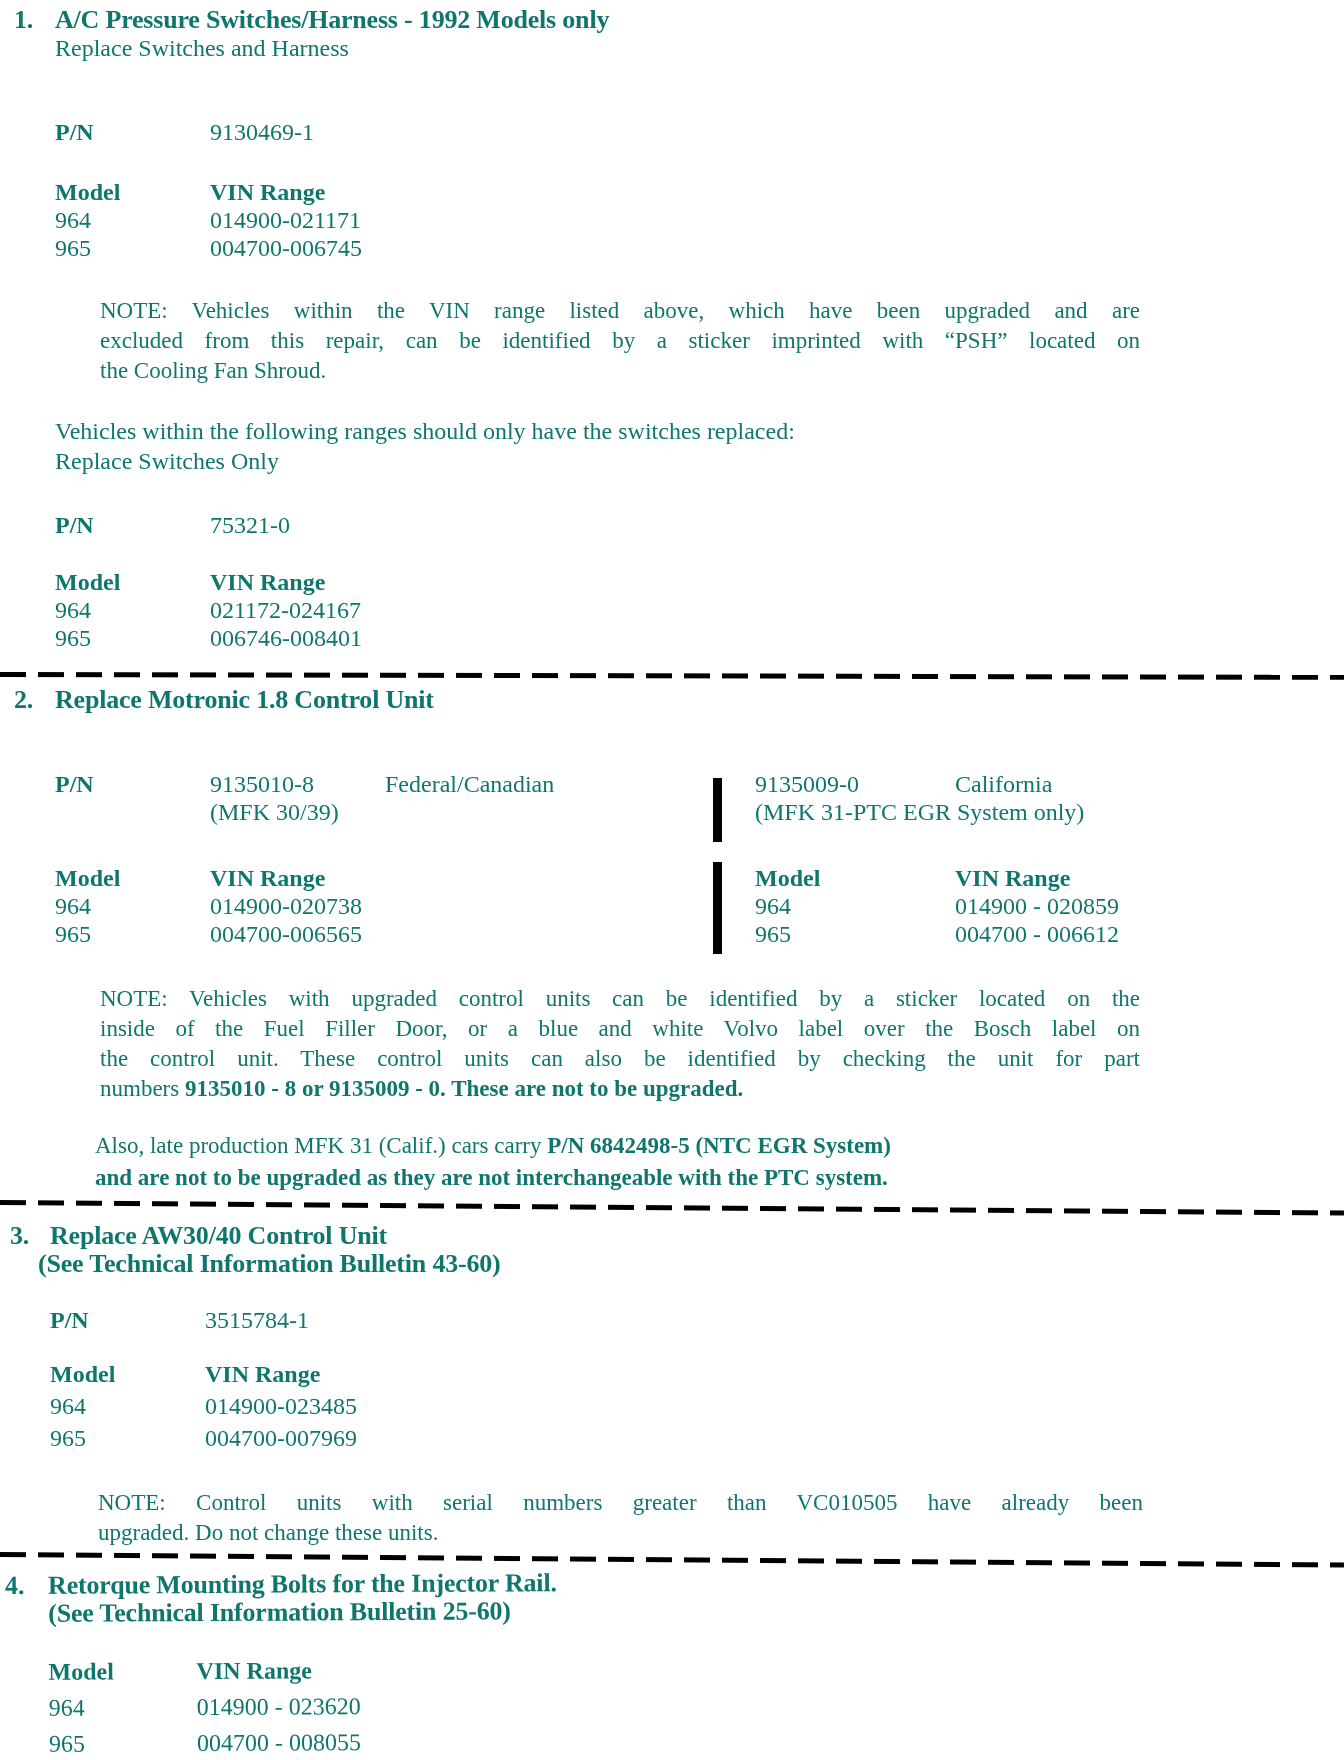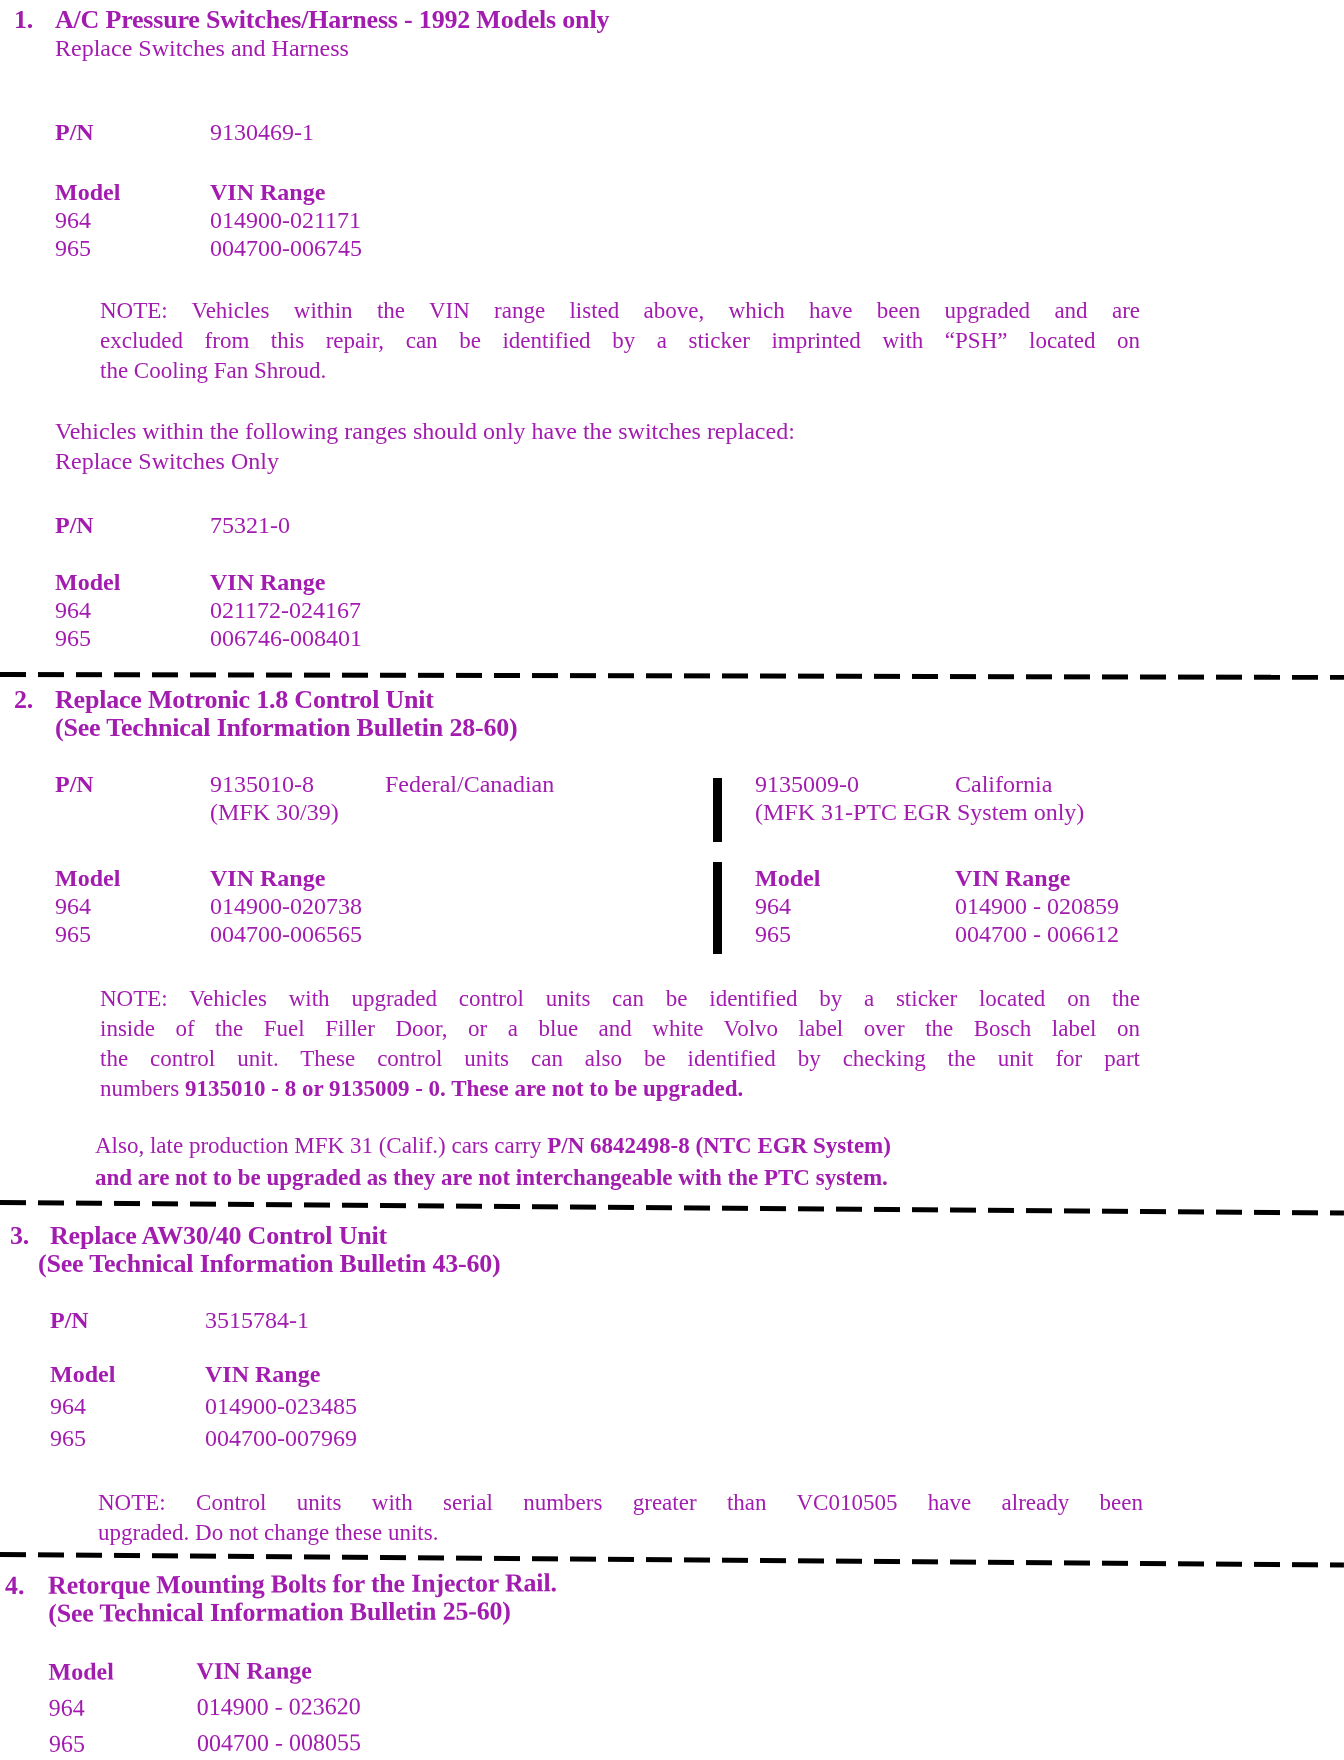--- a/index.html
+++ b/index.html
@@ -1,19 +1,19 @@
 <!DOCTYPE html>
 <html><head>
 <meta charset="utf-8">
 <style>
   html,body { margin:0; padding:0; }
   body { background:#ffffff; }
   #page {
     position:relative; width:1344px; height:1760px;
-    background:#ffffff; color:#a21caf; overflow:hidden;
+    background:#ffffff; color:#0f766e; overflow:hidden;
     font-family:"Liberation Serif", serif;
   }
   .abs { position:absolute; }
   .b { font-weight:700; }
   
   .h { font-size:26px; font-weight:700; line-height:28px; letter-spacing:-0.2px; white-space:nowrap; }
   .hnum { display:inline-block; }
   .ind { margin-left:41px; }
   .intro { font-size:24px; font-weight:400; line-height:28px; }
   
@@ -85,21 +85,20 @@
   <div class="abs tbl" style="left:55px; top:568px;">
     <div class="trow hdr"><span class="c1">Model</span><span>VIN Range</span></div>
     <div class="trow"><span class="c1">964</span><span>021172-024167</span></div>
     <div class="trow"><span class="c1">965</span><span>006746-008401</span></div>
   </div>
 
   <div class="abs divider" style="left:0; top:672px; transform:rotate(0.12deg);"></div>
 
   <div class="abs" style="left:14px; top:686px;font-family:Liberation Serif, serif;">
     <div class="h"><span class="hnum" style="width:41px;">2.</span><span>Replace Motronic 1.8 Control Unit</span></div>
-    <div class="h ind">(See Technical Information Bulletin 28-60)</div>
   </div>
 
   <div class="abs pnrow" style="left:55px; top:770px;">
     <div><span class="lbl">P/N</span><span class="val175">9135010-8</span><span>Federal/Canadian</span></div>
     <div class="pn2line2">(MFK 30/39)</div>
   </div>
 
   <div class="abs bar" style="left:713px; top:778px; height:64px;"></div>
 
   <div class="abs pnrow" style="left:755px; top:770px;">
@@ -122,21 +121,21 @@
   </div>
 
   <div class="abs note" style="left:100px; top:984px; width:1040px;">
     <div class="jl">NOTE: Vehicles with upgraded control units can be identified by a sticker located on the</div>
     <div class="jl">inside of the Fuel Filler Door, or a blue and white Volvo label over the Bosch label on</div>
     <div class="jl">the control unit.  These control units can also be identified by checking the unit for part</div>
     <div><span>numbers  </span><span class="b">9135010 - 8 or 9135009 - 0.  These are not to be upgraded.</span></div>
   </div>
 
   <div class="abs note" style="left:95px; top:1130px; width:1180px; line-height:32px;">
-    <div><span>Also, late production MFK 31 (Calif.) cars carry </span><span class="b">P/N 6842498-8 (NTC EGR System)</span></div>
+    <div><span>Also, late production MFK 31 (Calif.) cars carry </span><span class="b">P/N 6842498-5 (NTC EGR System)</span></div>
     <div class="b">and are not to be upgraded as they are not interchangeable with the PTC system.</div>
   </div>
 
   <div class="abs divider rot" style="left:0; top:1200px;"></div>
 
   <div class="abs" style="left:10px; top:1222px;">
     <div class="h"><span class="hnum" style="width:40px;">3.</span><span>Replace AW30/40 Control Unit</span></div>
     <div class="h" style="margin-left:28px;">(See Technical Information Bulletin 43-60)</div>
   </div>
 

